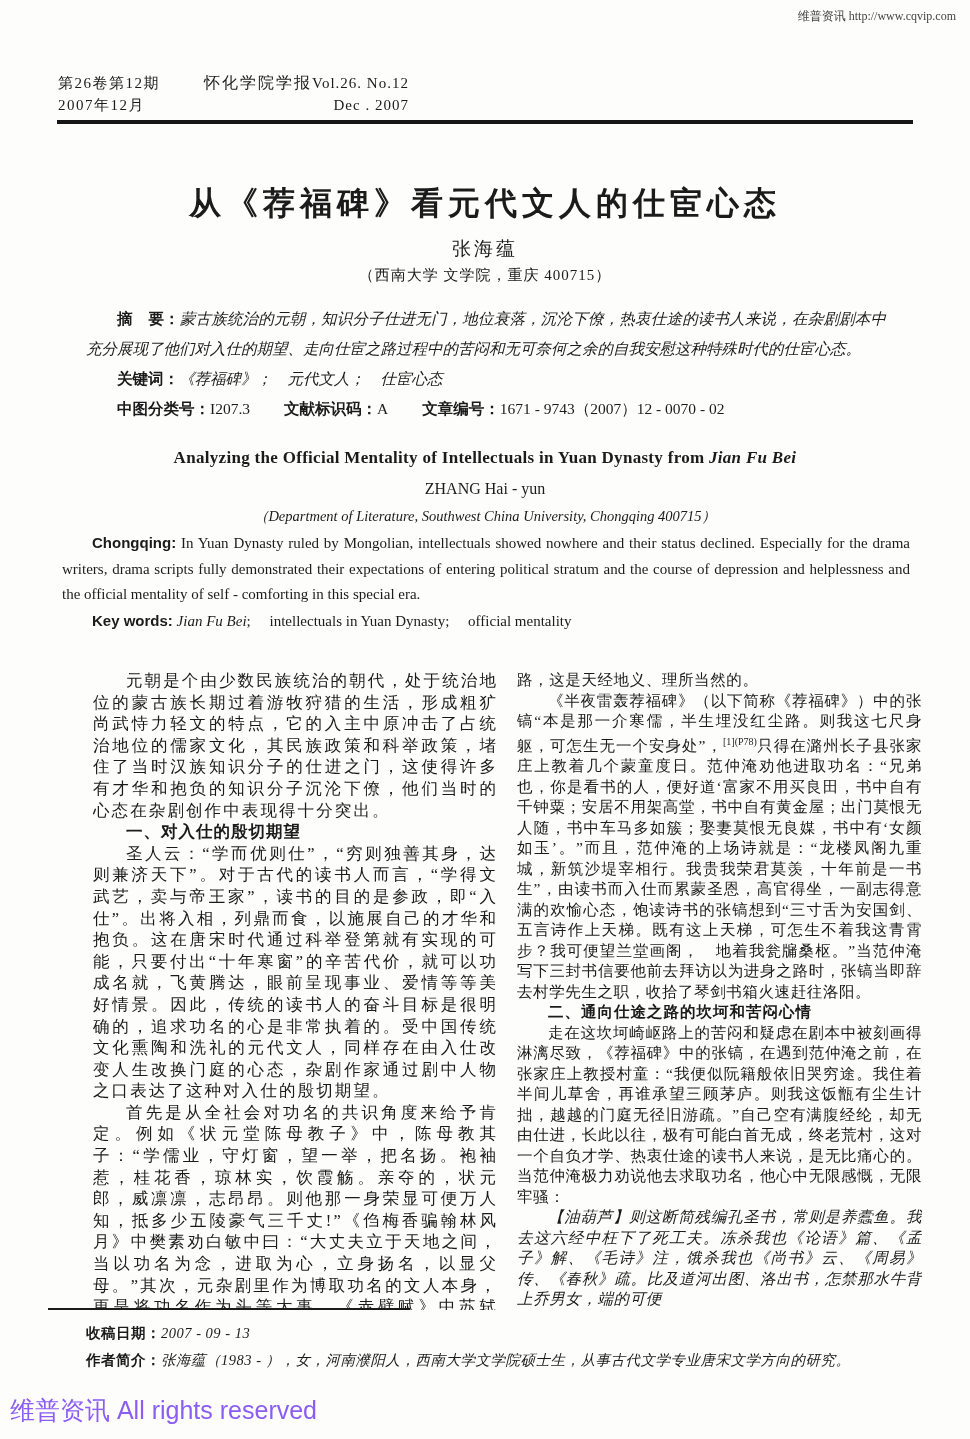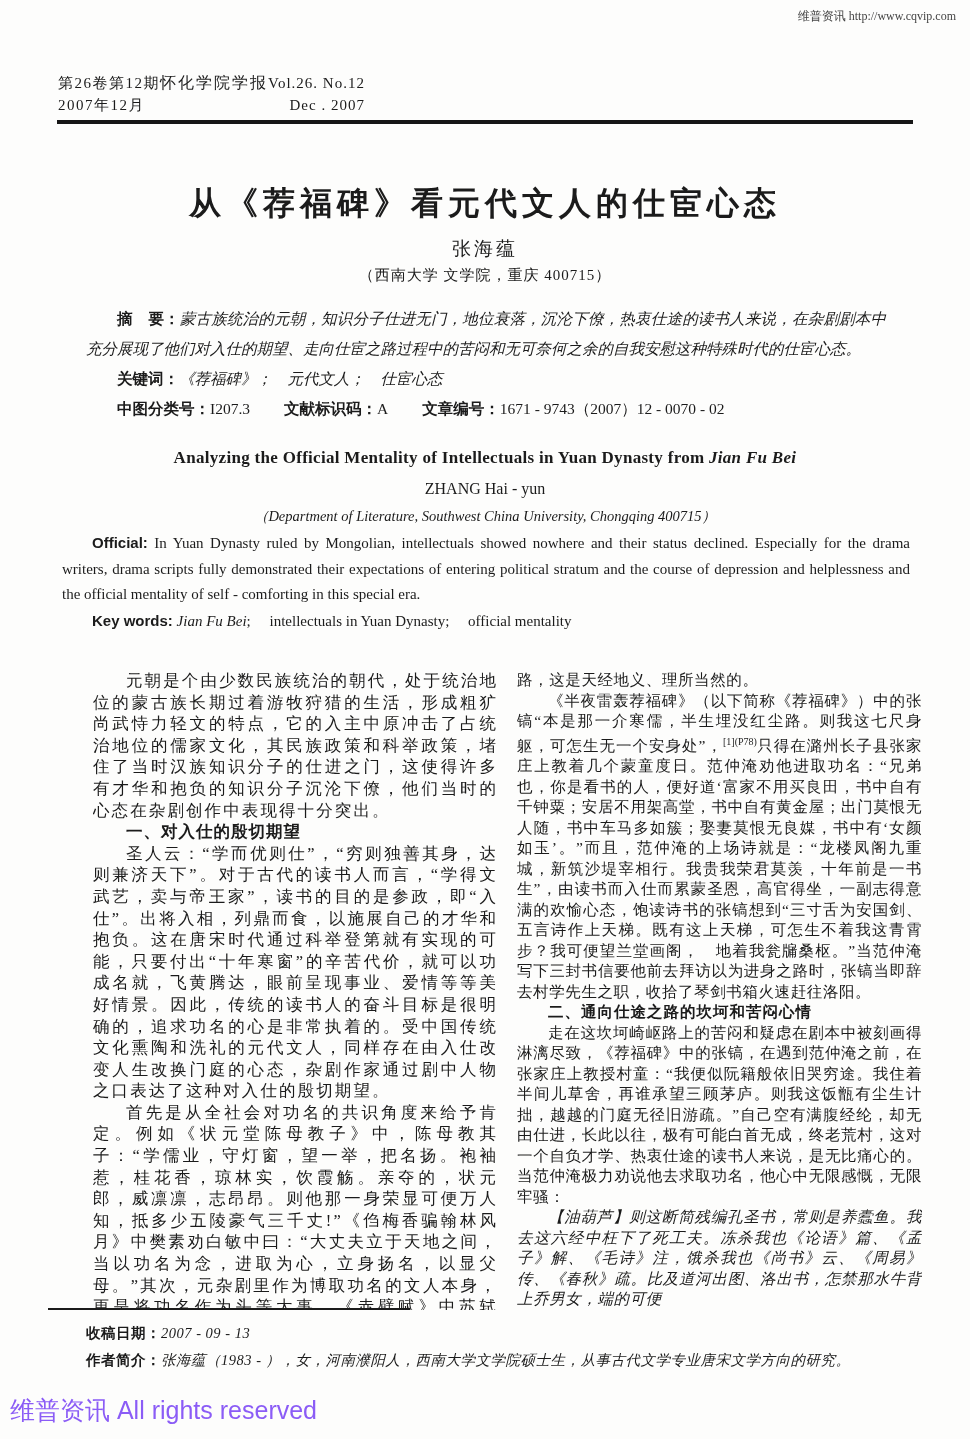--- a/index.html
+++ b/index.html
@@ -18,21 +18,21 @@
     font-size:12px;color:#444;
     font-family:"Liberation Serif", serif;
   }
   
   .header{
     position:absolute;top:72px;left:58px;right:58px;
     display:flex;align-items:flex-start;
   }
   .header .col{line-height:22px;font-size:15px;}
   .header .left{ text-align:left; letter-spacing:1.5px;}
-  .header .center{text-align:center;}
+  .header .center{text-align:center;margin-left:44px;}
   .header .right{text-align:right;letter-spacing:1px;}
   .header .cn-journal{font-size:16px;letter-spacing:2px;}
   .header .en-journal{
     font-family:"Liberation Sans", sans-serif;
     font-weight:bold;font-size:15px;letter-spacing:0.5px;margin-top:3px;
   }
   .rule{
     position:absolute;top:120px;left:57px;right:57px;
     height:4px;background:#161616;
   }
@@ -148,21 +148,21 @@
     <p><span class="lbl">摘　要：</span><span class="kai">蒙古族统治的元朝，知识分子仕进无门，地位衰落，沉沦下僚，热衷仕途的读书人来说，在杂剧剧本中充分展现了他们对入仕的期望、走向仕宦之路过程中的苦闷和无可奈何之余的自我安慰这种特殊时代的仕宦心态。</span></p>
     <p><span class="lbl">关键词：</span><span class="kai">《荐福碑》；　元代文人；　仕宦心态</span></p>
     <p class="meta-line"><span class="seg"><span class="lbl">中图分类号：</span><span>I207.3</span></span><span class="seg"><span class="lbl">文献标识码：</span><span>A</span></span><span><span class="lbl">文章编号：</span><span>1671 - 9743（2007）12 - 0070 - 02</span></span></p>
   </div>
 
   <div class="eng-title"><span>Analyzing the Official Mentality of Intellectuals in Yuan Dynasty from </span><em>Jian Fu Bei</em></div>
   <div class="eng-author">ZHANG Hai - yun</div>
   <div class="eng-affil">（Department of Literature,  Southwest China University,  Chongqing 400715）</div>
 
   <div class="eng-abs">
-    <p><span class="lbl">Official:</span><span> In Yuan Dynasty ruled by Mongolian, intellectuals showed nowhere and their status declined. Especially for the drama writers, drama scripts fully demonstrated their expectations of entering political stratum and the course of depression and helplessness and the official mentality of self - comforting in this special era.</span></p>
+    <p><span class="lbl">Chongqing:</span><span> In Yuan Dynasty ruled by Mongolian, intellectuals showed nowhere and their status declined. Especially for the drama writers, drama scripts fully demonstrated their expectations of entering political stratum and the course of depression and helplessness and the official mentality of self - comforting in this special era.</span></p>
     <p class="eng-kw"><span class="lbl">Key words:</span><em> Jian Fu Bei</em><span>;　 intellectuals in Yuan Dynasty;　 official mentality</span></p>
   </div>
 
   <div class="columns">
     <div class="colbody col-left">
       <p>元朝是个由少数民族统治的朝代，处于统治地位的蒙古族长期过着游牧狩猎的生活，形成粗犷尚武恃力轻文的特点，它的入主中原冲击了占统治地位的儒家文化，其民族政策和科举政策，堵住了当时汉族知识分子的仕进之门，这使得许多有才华和抱负的知识分子沉沦下僚，他们当时的心态在杂剧创作中表现得十分突出。</p>
       <h3>一、对入仕的殷切期望</h3>
       <p>圣人云：“学而优则仕”，“穷则独善其身，达则兼济天下”。对于古代的读书人而言，“学得文武艺，卖与帝王家”，读书的目的是参政，即“入仕”。出将入相，列鼎而食，以施展自己的才华和抱负。这在唐宋时代通过科举登第就有实现的可能，只要付出“十年寒窗”的辛苦代价，就可以功成名就，飞黄腾达，眼前呈现事业、爱情等等美好情景。因此，传统的读书人的奋斗目标是很明确的，追求功名的心是非常执着的。受中国传统文化熏陶和洗礼的元代文人，同样存在由入仕改变人生改换门庭的心态，杂剧作家通过剧中人物之口表达了这种对入仕的殷切期望。</p>
       <p>首先是从全社会对功名的共识角度来给予肯定。例如《状元堂陈母教子》中，陈母教其子：“学儒业，守灯窗，望一举，把名扬。袍袖惹，桂花香，琼林实，饮霞觞。亲夺的，状元郎，威凛凛，志昂昂。则他那一身荣显可便万人知，抵多少五陵豪气三千丈!”《㑇梅香骗翰林风月》中樊素劝白敏中曰：“大丈夫立于天地之间，当以功名为念，进取为心，立身扬名，以显父母。”其次，元杂剧里作为博取功名的文人本身，更是将功名作为头等大事。《赤壁赋》中苏轼说：“想伊每十载寒窗，平生指望，登春榜。”《吕蒙正风雪破窑记》中寇准说：“我辈乃白衣卿相，……有朝但得风雷迅，方表人间真丈夫”等。总之，当时社会的人都有一个共同而普遍的认识，那就是博取功名，是读书人的唯一出</p>
     </div>

